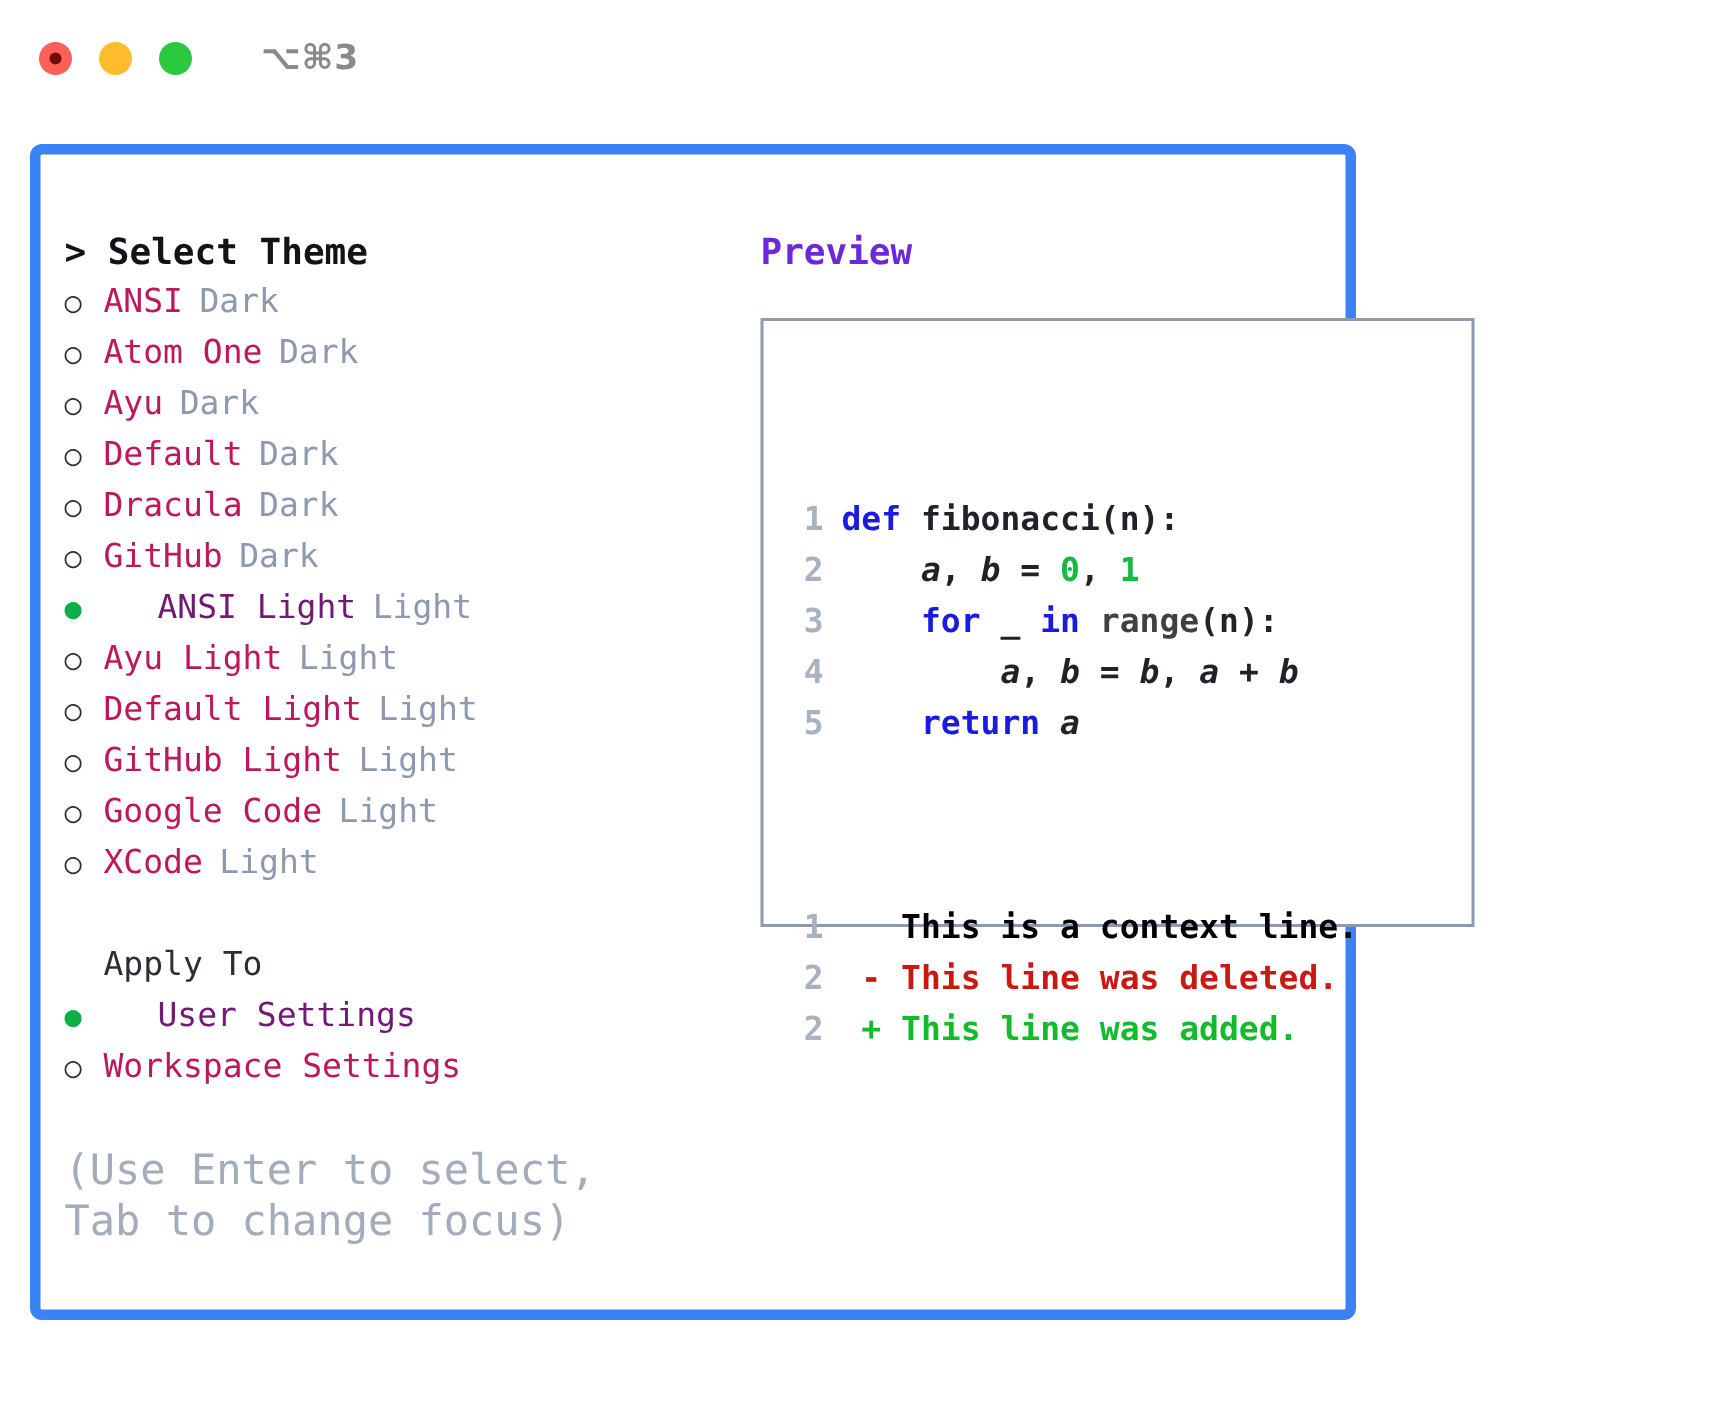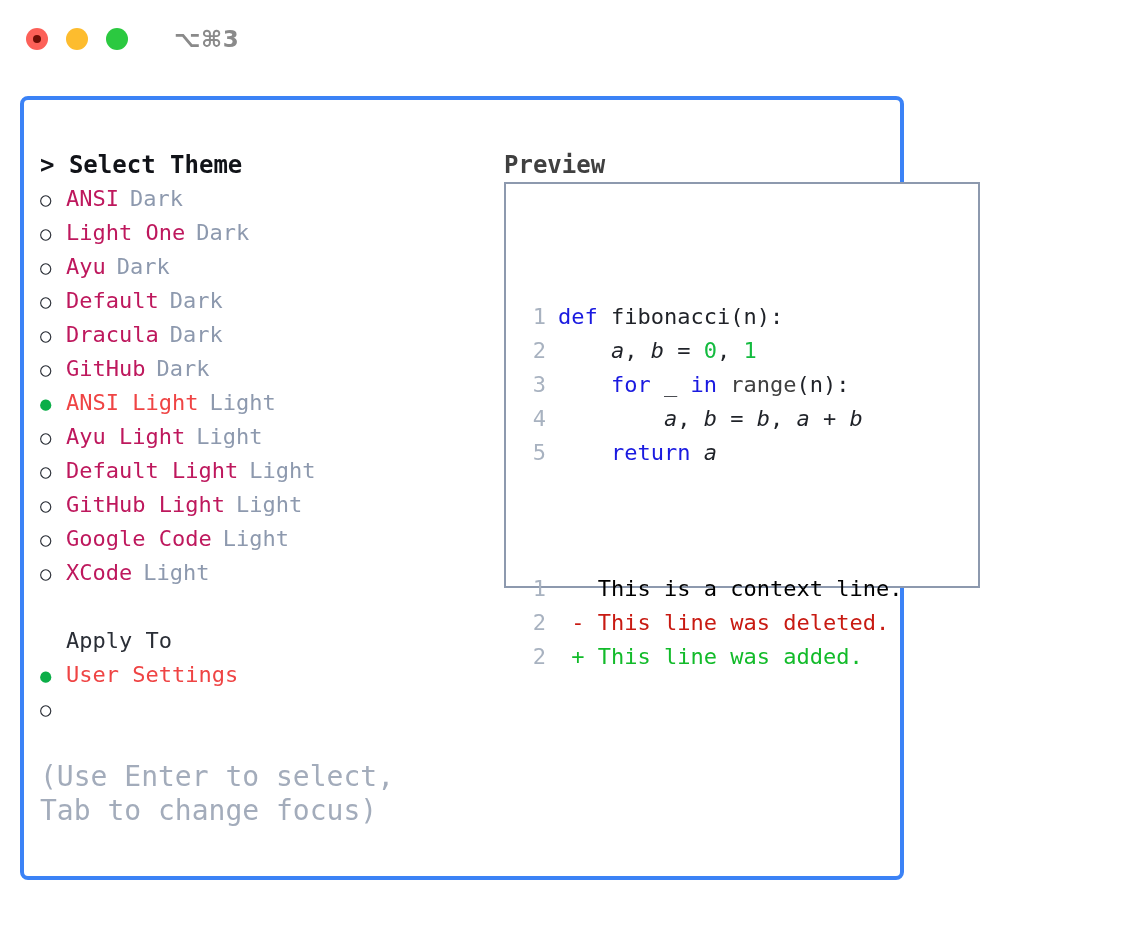--- a/index.html
+++ b/index.html
@@ -67,21 +67,21 @@
     font-family: "DejaVu Sans", "Liberation Sans", sans-serif;
   }
 
   
   .panel {
     position: absolute;
     left: 20px;
     top: 96px;
     width: 884px;
     height: 784px;
-    border: 4px solid #3b82f6;
+    border: 7px solid #3b82f6;
     border-radius: 8px;
     box-sizing: border-box;
     background: #ffffff;
   }
 
   .columns {
     position: absolute;
     left: 0; top: 0;
     width: 100%;
     height: 100%;
@@ -110,21 +110,21 @@
   }
   .bullet {
     display: inline-block;
     width: 26px;
     flex: none;
     color: #2a2e36;
     font-size: 19px;
   }
   .bullet.on { color: #0cae48; }
   .opt-name { color: #be185d; }
-  .opt-row.selected .opt-name { color: #ef4444; }
+  .opt-row.selected .opt-name { color: #701a75; margin-left: 36px; }
   .opt-kind {
     color: #8d99ae;
     margin-left: 11px;
   }
 
   .group-gap { height: 34px; }
 
   .subsection {
     font-size: 22px;
     color: #2a2e36;
@@ -145,39 +145,41 @@
   
   .col-right {
     position: absolute;
     left: 480px;
     top: 48px;
     width: 490px;
   }
   .preview-title {
     font-size: 24px;
     font-weight: 700;
-    color: #404040;
-    line-height: 34px;
+    color: #6d28d9;
+    line-height: 34px;
+    margin-bottom: 27px;
     white-space: pre;
   }
   .preview-box {
     width: 476px;
     height: 406px;
     border: 2px solid #8d99ae;
     box-sizing: border-box;
     background: #ffffff;
     position: relative;
   }
   .code {
     position: absolute;
     left: 14px;
     top: 48px;
     font-size: 22px;
     line-height: 34px;
     white-space: pre;
+    font-weight: bold;
   }
   .code-line { display: block; }
   .ln {
     display: inline-block;
     width: 26px;
     text-align: right;
     color: #a8b2c0;
     margin-right: 12px;
   }
   .tok-kw   { color: #1a1ae0; }
@@ -208,40 +210,40 @@
 
   <div class="panel">
     <div class="columns">
 
       <div class="col-left">
 
         <div class="section-title">&gt; Select Theme</div>
 
         <div id="theme-list">
             <div class="opt-row"><span class="bullet">○</span><span class="opt-name">ANSI</span><span class="opt-kind">Dark</span></div>
-            <div class="opt-row"><span class="bullet">○</span><span class="opt-name">Light One</span><span class="opt-kind">Dark</span></div>
+            <div class="opt-row"><span class="bullet">○</span><span class="opt-name">Atom One</span><span class="opt-kind">Dark</span></div>
             <div class="opt-row"><span class="bullet">○</span><span class="opt-name">Ayu</span><span class="opt-kind">Dark</span></div>
             <div class="opt-row"><span class="bullet">○</span><span class="opt-name">Default</span><span class="opt-kind">Dark</span></div>
             <div class="opt-row"><span class="bullet">○</span><span class="opt-name">Dracula</span><span class="opt-kind">Dark</span></div>
             <div class="opt-row"><span class="bullet">○</span><span class="opt-name">GitHub</span><span class="opt-kind">Dark</span></div>
             <div class="opt-row selected"><span class="bullet on">●</span><span class="opt-name">ANSI Light</span><span class="opt-kind">Light</span></div>
             <div class="opt-row"><span class="bullet">○</span><span class="opt-name">Ayu Light</span><span class="opt-kind">Light</span></div>
             <div class="opt-row"><span class="bullet">○</span><span class="opt-name">Default Light</span><span class="opt-kind">Light</span></div>
             <div class="opt-row"><span class="bullet">○</span><span class="opt-name">GitHub Light</span><span class="opt-kind">Light</span></div>
             <div class="opt-row"><span class="bullet">○</span><span class="opt-name">Google Code</span><span class="opt-kind">Light</span></div>
             <div class="opt-row"><span class="bullet">○</span><span class="opt-name">XCode</span><span class="opt-kind">Light</span></div>
           </div>
 
         <div class="group-gap"></div>
 
         <div class="subsection">Apply To</div>
 
         <div id="apply-list">
             <div class="opt-row selected"><span class="bullet on">●</span><span class="opt-name">User Settings</span></div>
-            <div class="opt-row"><span class="bullet">○</span></div>
+            <div class="opt-row"><span class="bullet">○</span><span class="opt-name">Workspace Settings</span></div>
           </div>
 
         <div class="hint">(Use Enter to select, Tab to change focus)</div>
       </div>
 
       <div class="col-right">
         <div class="preview-title">Preview</div>
         <div class="preview-box">
           <div class="code">
             <span id="code-lines"><span class="code-line"><span class="ln">1</span><span class="tok-kw">def</span><span class="tok-plain"> fibonacci(n):</span></span><span class="code-line"><span class="ln">2</span><span class="tok-plain">    </span><span class="tok-var">a</span><span class="tok-plain">, </span><span class="tok-var">b</span><span class="tok-plain"> = </span><span class="tok-num">0</span><span class="tok-plain">, </span><span class="tok-num">1</span></span><span class="code-line"><span class="ln">3</span><span class="tok-plain">    </span><span class="tok-kw">for</span><span class="tok-plain"> _ </span><span class="tok-kw">in</span><span class="tok-plain"> </span><span class="tok-fn">range</span><span class="tok-plain">(n):</span></span><span class="code-line"><span class="ln">4</span><span class="tok-plain">        </span><span class="tok-var">a</span><span class="tok-plain">, </span><span class="tok-var">b</span><span class="tok-plain"> = </span><span class="tok-var">b</span><span class="tok-plain">, </span><span class="tok-var">a</span><span class="tok-plain"> + </span><span class="tok-var">b</span></span><span class="code-line"><span class="ln">5</span><span class="tok-plain">    </span><span class="tok-kw">return</span><span class="tok-plain"> </span><span class="tok-var">a</span></span></span>

